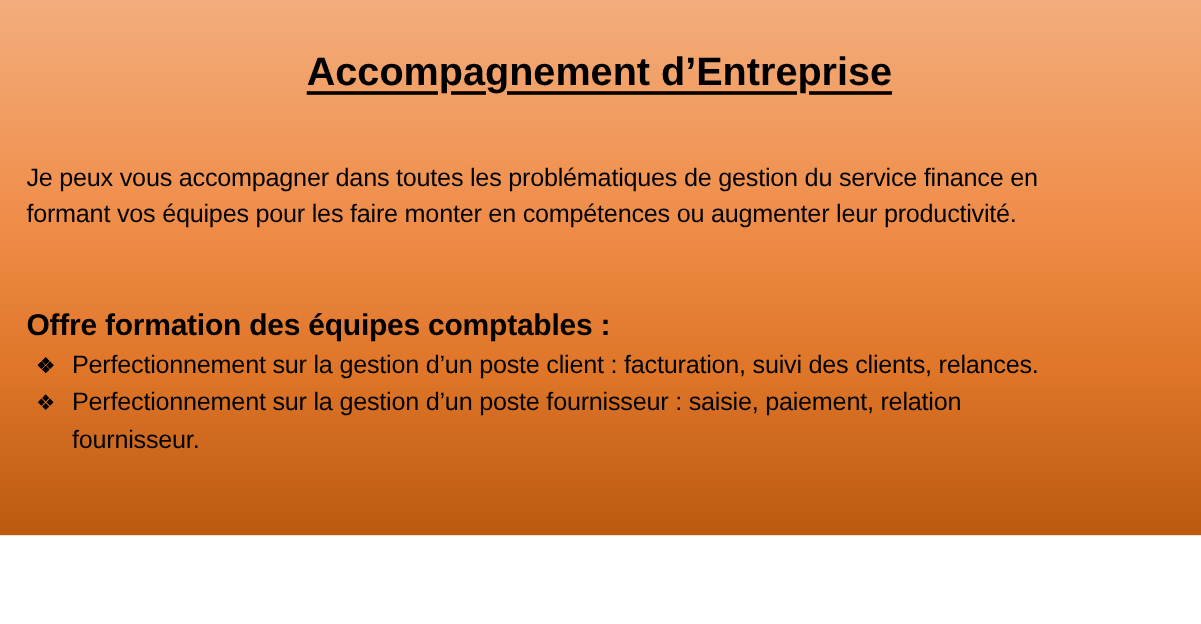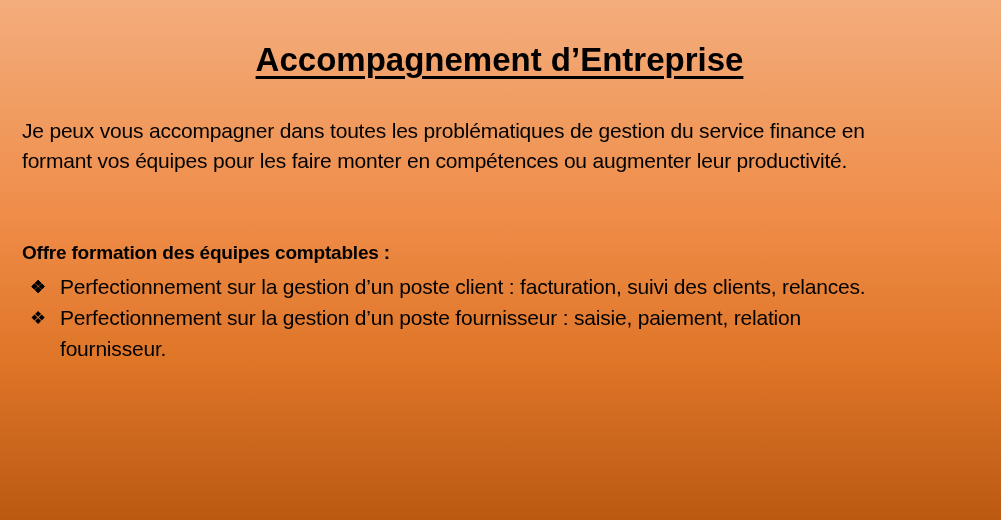--- a/index.html
+++ b/index.html
@@ -2,21 +2,21 @@
 <html><head>
 <meta charset="utf-8">
 <style>
   html, body {
     margin: 0;
     padding: 0;
   }
   .slide {
     position: relative;
     width: 1001px;
-    height: 520px;
+    height: 446px;
     box-sizing: border-box;
     padding: 0 24px 0 22px;
     overflow: hidden;
     font-family: "Liberation Sans", sans-serif;
     color: #000000;
     background-color: #e08334; 
   }
   .slide-title {
     font-size: 33px;
     font-weight: bold;
@@ -24,25 +24,25 @@
     text-align: center;
     margin: 38px 0 0 0;
     text-decoration: underline;
     text-decoration-thickness: 2.5px;
     text-underline-offset: 5px;
   }
   .intro {
     font-size: 21px;
     line-height: 30px;
     letter-spacing: -0.2px;
-    margin: 34px 0 0 0;
+    margin: 52px 0 0 0;
     white-space: pre-line;
   }
   .section-heading {
-    font-size: 19px;
+    font-size: 25px;
     font-weight: bold;
     line-height: 30px;
     letter-spacing: -0.2px;
     margin: 62px 0 0 0;
   }
   .bullet-list {
     list-style: none;
     margin: 3px 0 0 0;
     padding: 0;
   }

